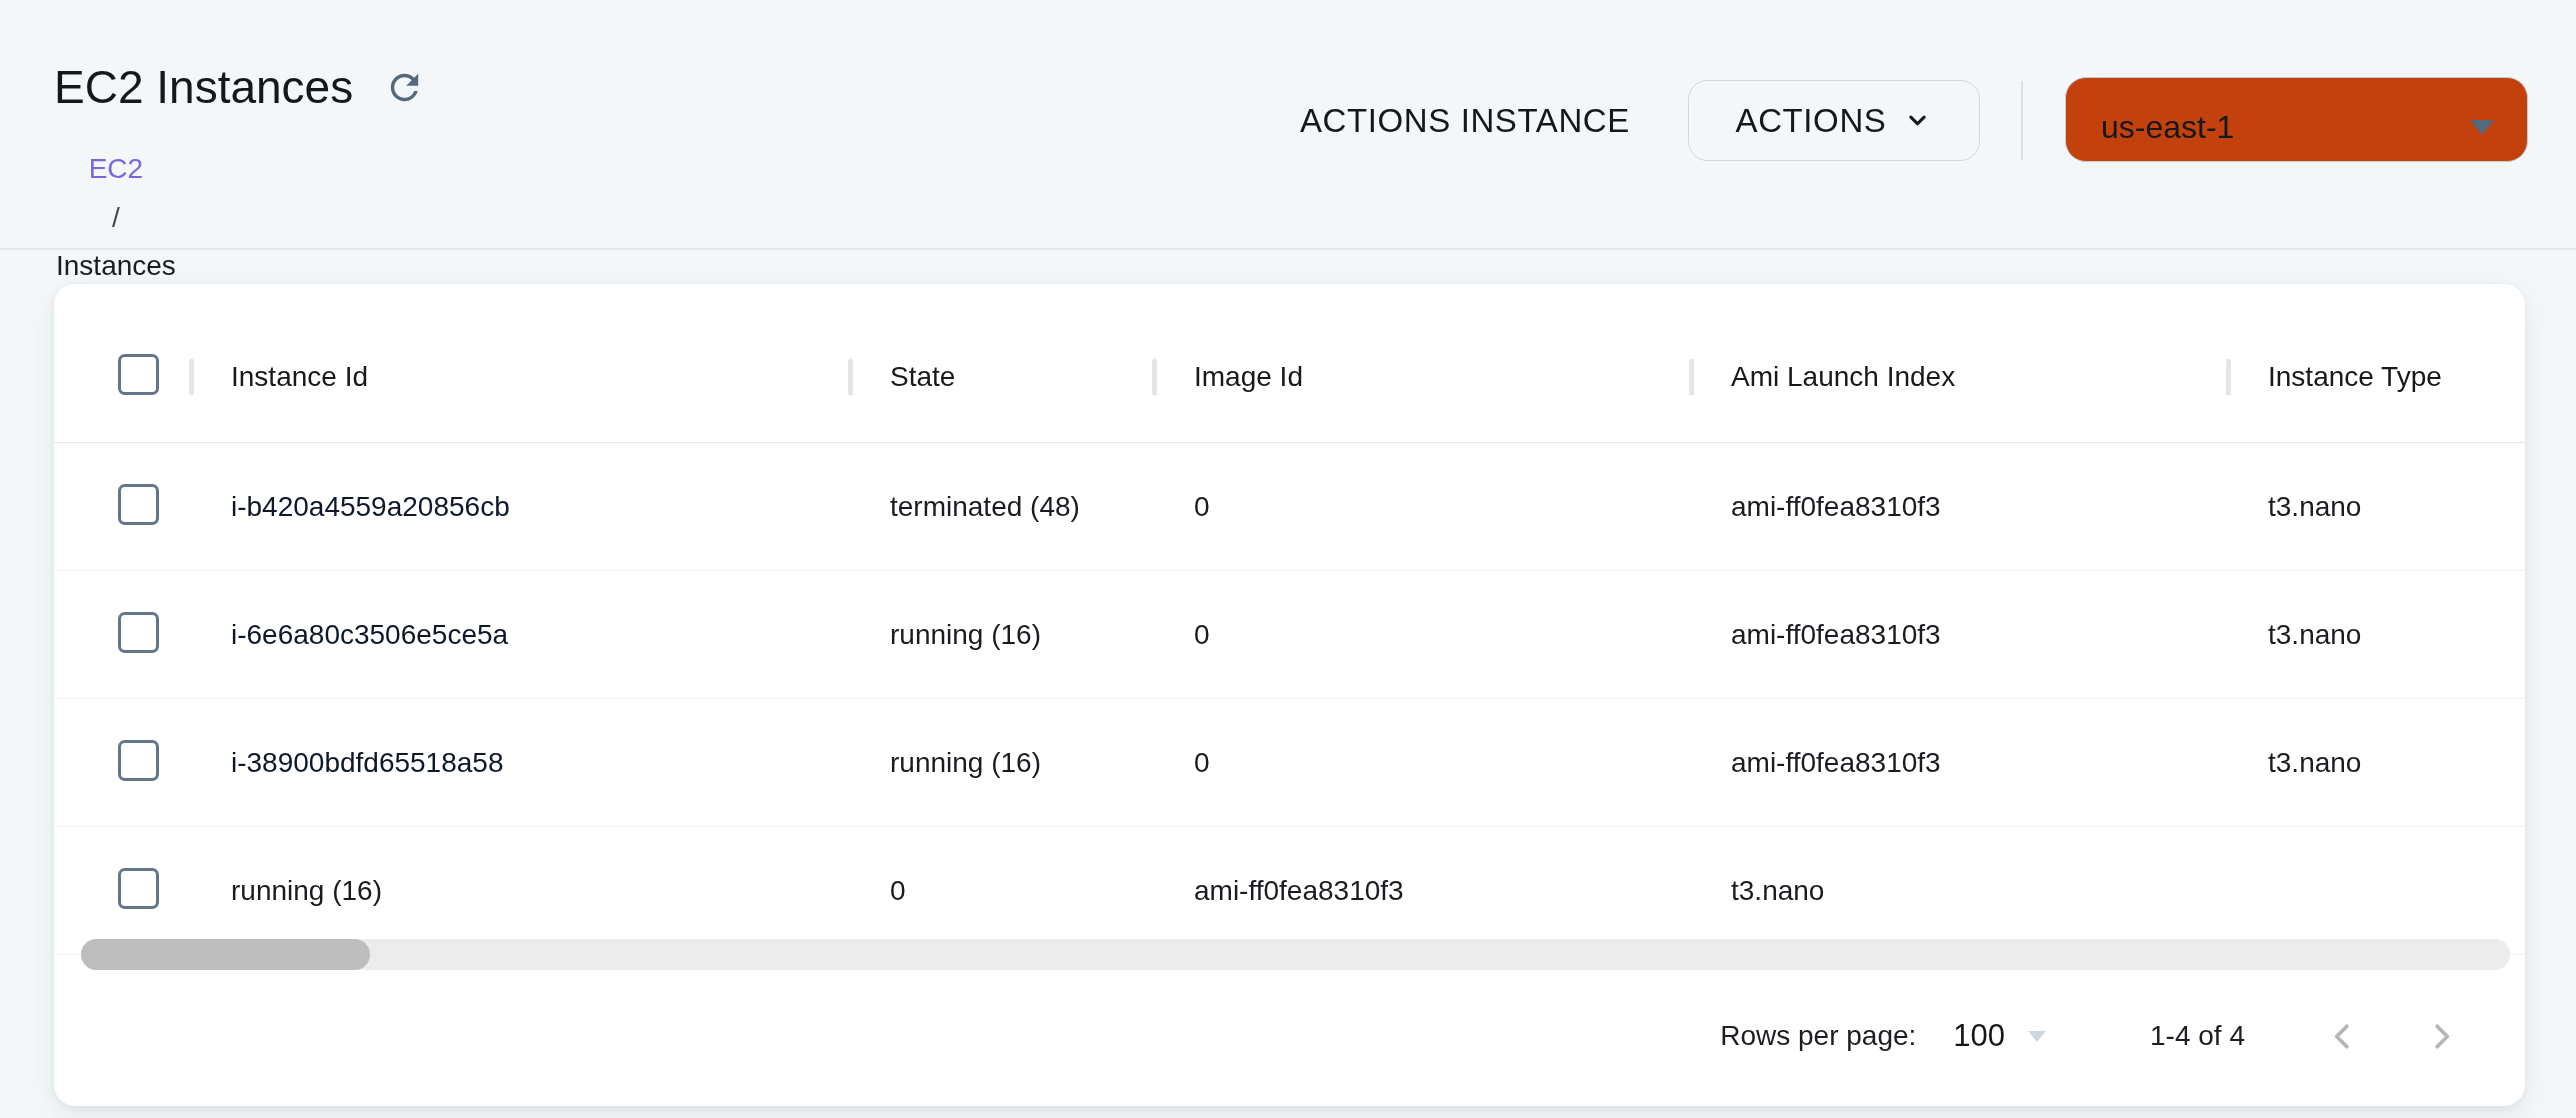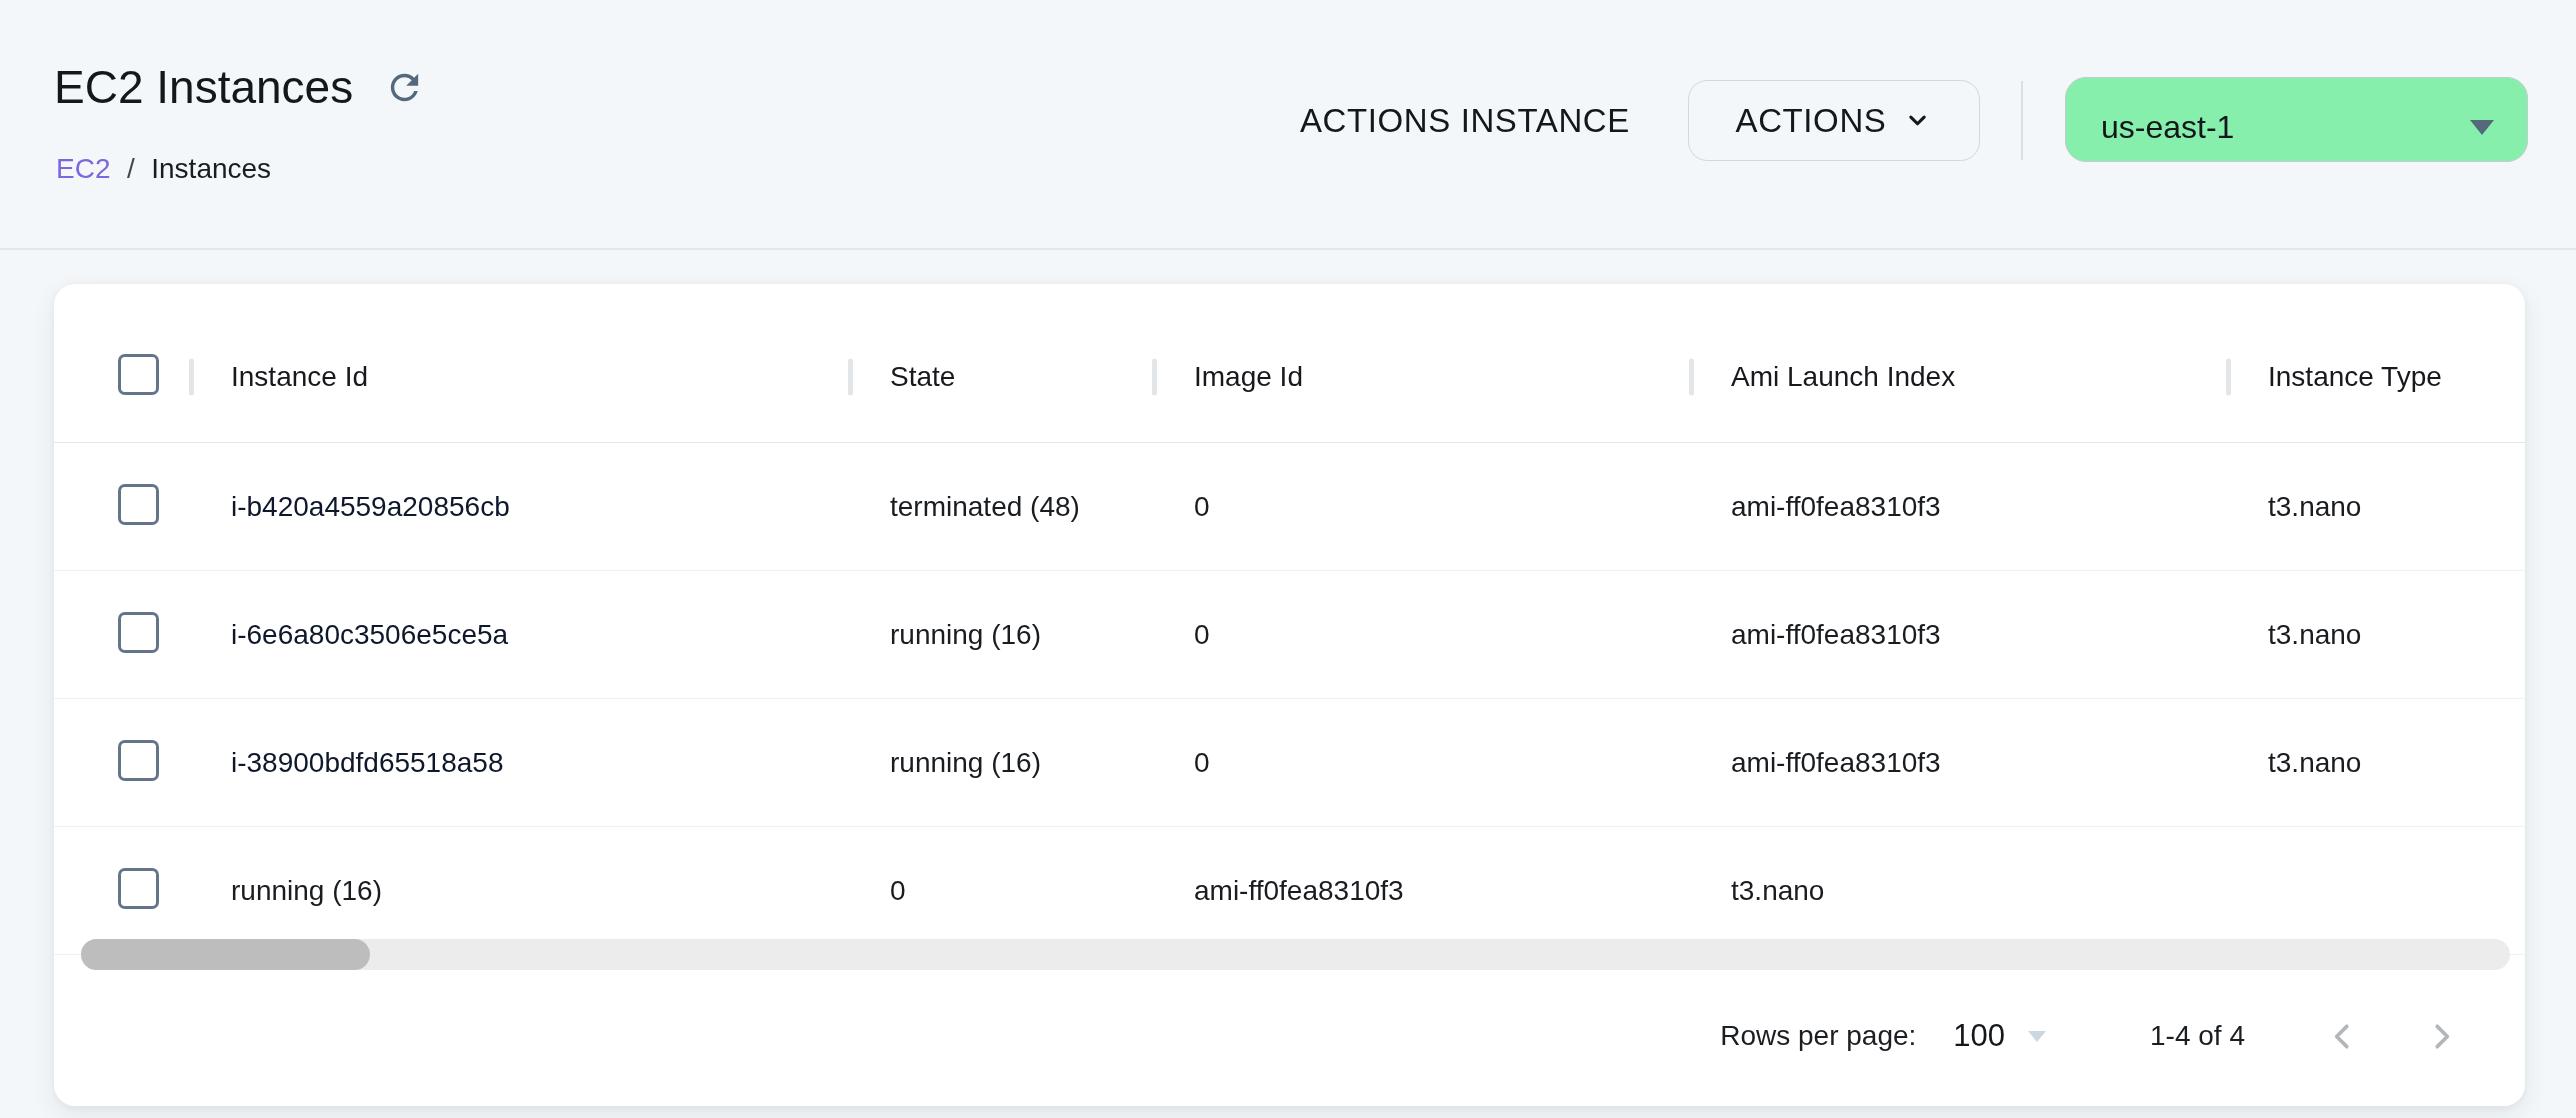--- a/index.html
+++ b/index.html
@@ -8,37 +8,37 @@
     width:2576px;height:1119px;
     background:#f3f7fa;
     font-family:"Liberation Sans", sans-serif;
     overflow:hidden;
     color:#16191f;
   }
   
   .title-row{position:absolute;left:54px;top:62px;display:flex;align-items:center;gap:29px;}
   .page-title{font-size:46px;font-weight:400;color:#14171c;line-height:1.1;}
   .refresh-btn{width:45px;height:45px;display:flex;align-items:center;justify-content:center;cursor:pointer;background:none;border:none;padding:0;}
-  .breadcrumb{position:absolute;left:56px;top:153px;display:flex;align-items:center;gap:16.5px;font-size:28px;}
+  .breadcrumb{position:absolute;left:56px;top:153px;display:flex;align-items:center;gap:16.5px;font-size:28px;flex-direction:column;}
   .bc-link{color:#7a67de;text-decoration:none;cursor:pointer;}
   .bc-sep{color:#44484d;}
   .bc-current{color:#191c21;}
   .header-rule{position:absolute;left:0;top:248px;width:2576px;height:1.9px;background:#e4e7ea;}
 
   
   .launch-btn{position:absolute;left:1294px;top:80px;height:81px;display:flex;align-items:center;
     font-size:33px;letter-spacing:0.6px;color:#14171c;background:none;border:none;cursor:pointer;
     font-family:"Liberation Sans", sans-serif;}
   .actions-btn{position:absolute;left:1688px;top:80px;width:292px;height:81px;box-sizing:border-box;
     border:1.9px solid #d2d7db;border-radius:19.4px;background:transparent;cursor:pointer;
     display:flex;align-items:center;justify-content:center;gap:17px;
     font-size:33px;letter-spacing:0.6px;color:#14171c;font-family:"Liberation Sans", sans-serif;}
   .toolbar-divider{position:absolute;left:2021px;top:81px;width:1.9px;height:79px;background:#dbdfe2;}
   .region-select{position:absolute;left:2065px;top:77px;width:463px;height:85px;box-sizing:border-box;
-    border:1.9px solid #c5cbd0;border-radius:21px;background:#86efac;cursor:pointer;
+    border:1.9px solid #c5cbd0;border-radius:21px;background:#c2410c;cursor:pointer;
     display:flex;align-items:center;justify-content:space-between;padding:16px 33px 0 35px;
     font-size:32px;color:#14171c;}
   .tri-down{width:0;height:0;border-left:12.6px solid transparent;border-right:12.6px solid transparent;
     border-top:15.5px solid #54697c;}
 
   
   .card{position:absolute;left:54px;top:284px;width:2471px;height:822px;background:#ffffff;
     border-radius:21px;box-shadow:0 9.7px 27px rgba(28,39,49,0.07),0 1.9px 7.7px rgba(28,39,49,0.05);}
   .grid-head,.grid-row{display:grid;grid-template-columns:138px 659px 304px 537px 537px 297px;align-items:center;}
   .grid-head{height:159px;box-sizing:border-box;padding-top:27px;border-bottom:1.9px solid #e6e6e6;

